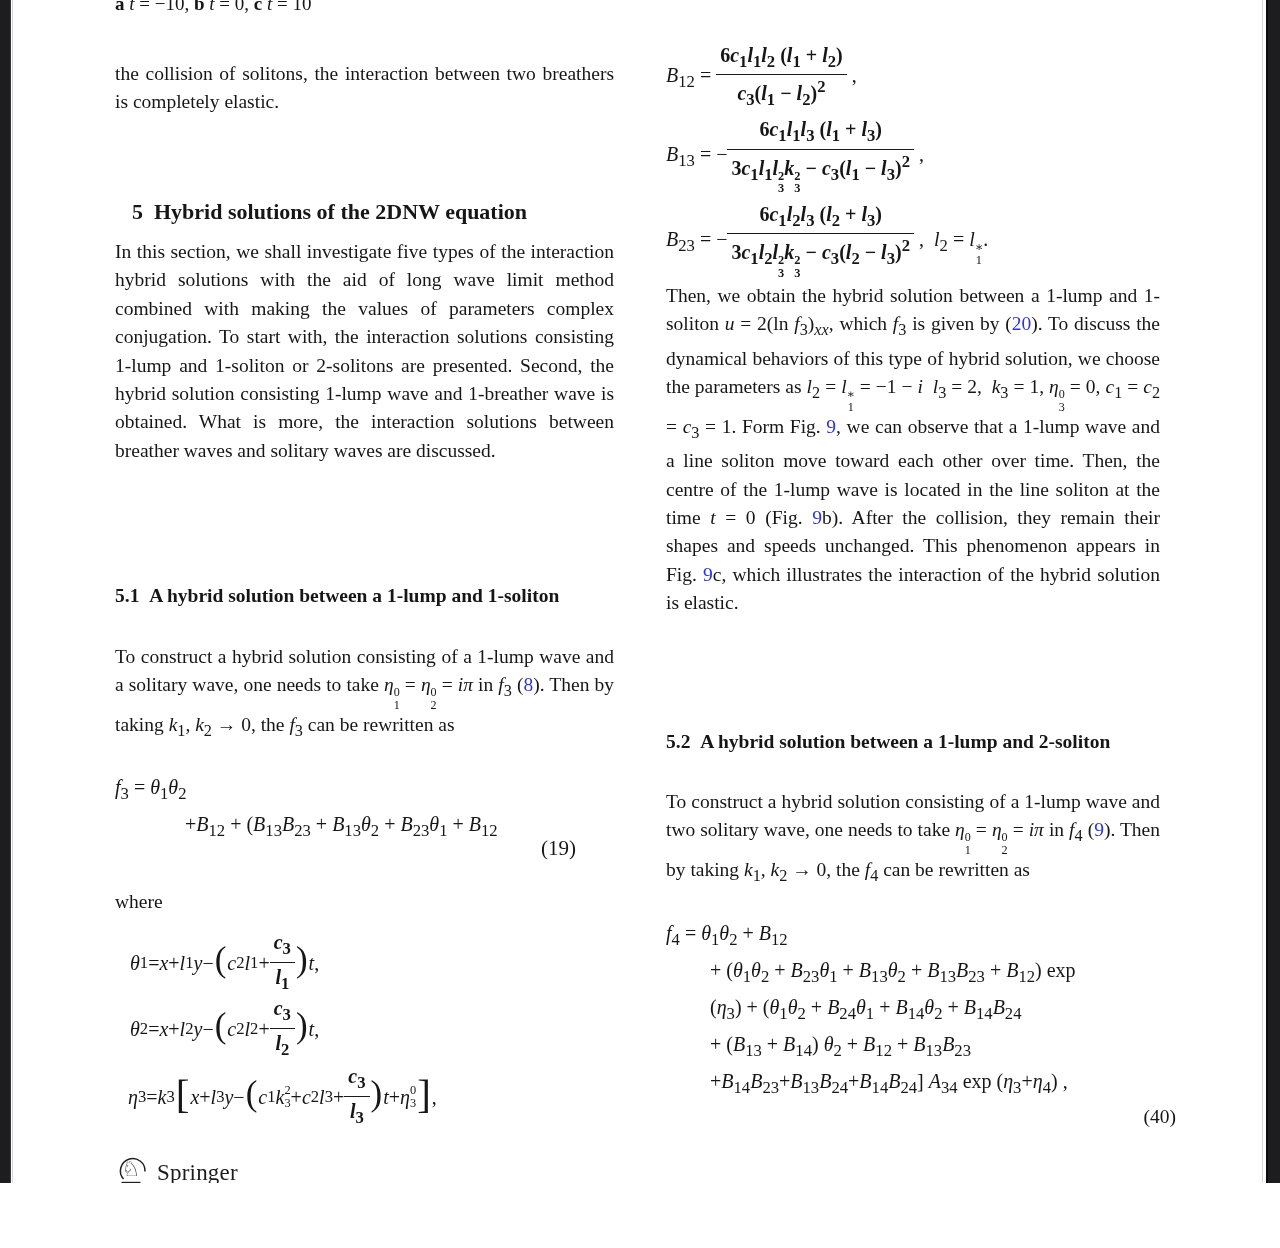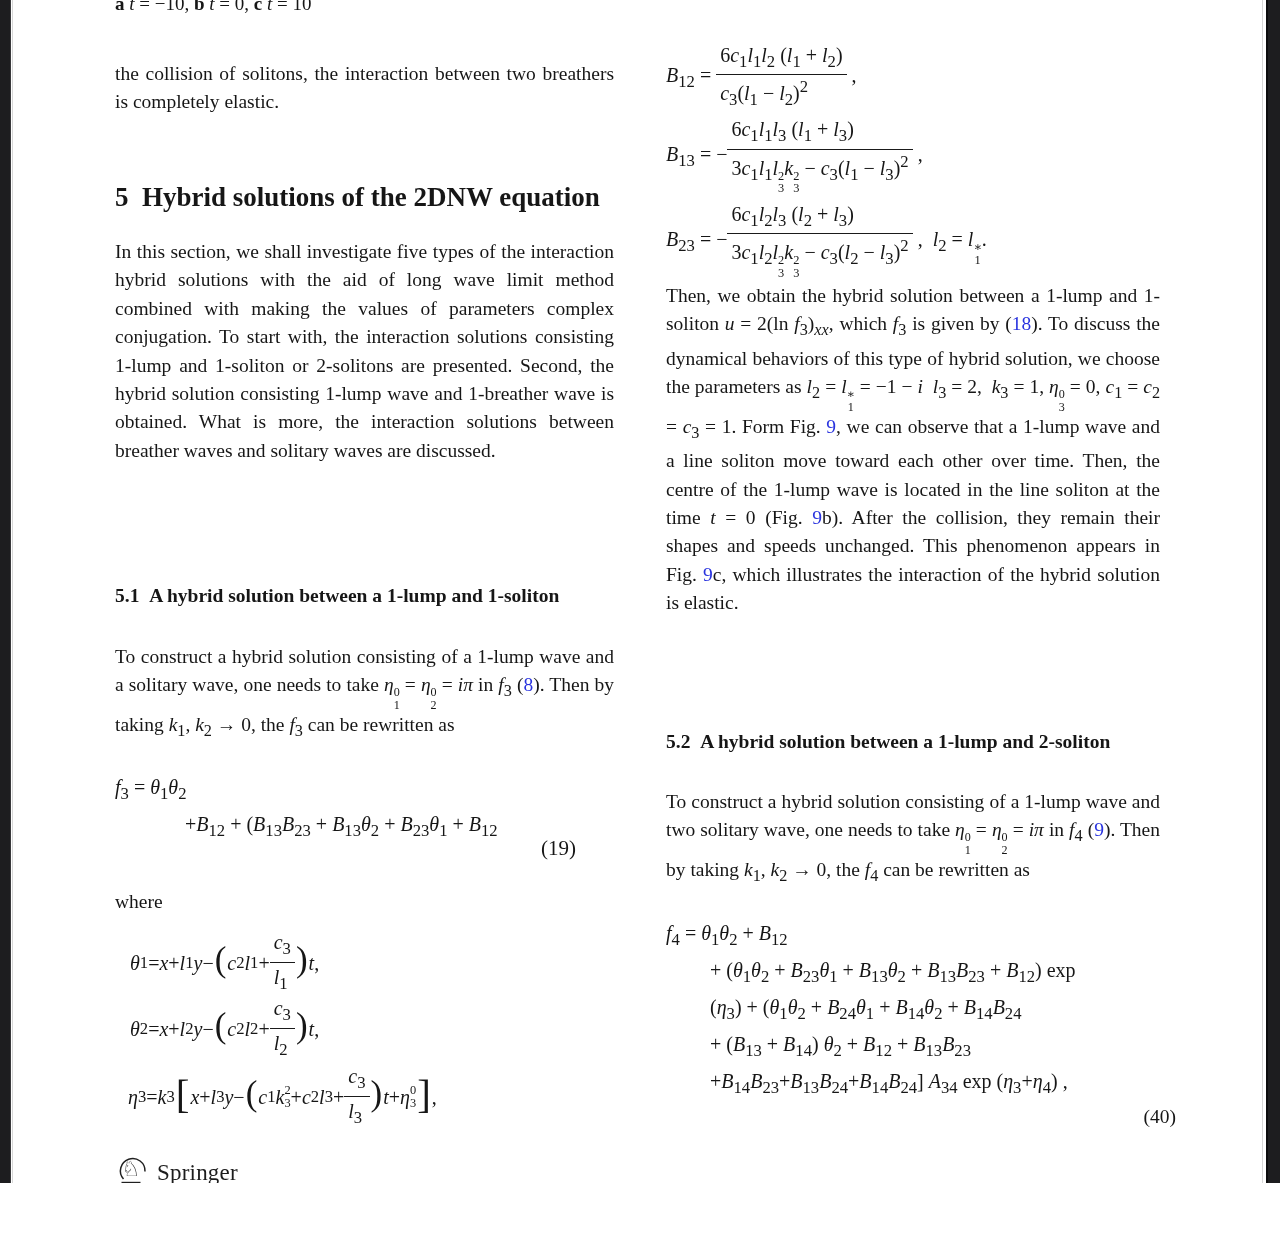--- a/index.html
+++ b/index.html
@@ -15,31 +15,31 @@
   .hl-left  { left:12px; }
   .hl-right { left:1262px; }
 
   .col { position:absolute; top:0; height:100%; }
   #col-left  { left:115px; width:499px; }
   #col-right { left:666px; width:494px; }
   .blk { position:absolute; left:0; right:0; }
 
   .cap { font-size:19px; white-space:nowrap; }
   .body-text { font-size:19.5px; line-height:28.4px; text-align:justify; }
-  .h5  { font-size:27px; font-weight:bold; margin:0; white-space:nowrap; }
+  .h5  { font-size:22px; font-weight:bold; margin:17px; white-space:nowrap; }
   .hsub { font-size:19.5px; font-weight:bold; margin:0; white-space:nowrap; }
 
   .eq { font-size:20px; }
   .eqline { line-height:31px; white-space:nowrap; }
   .ind70 { padding-left:70px; }
   .ind44 { padding-left:44px; }
   .eqnum { position:absolute; font-size:21px; }
   .eqnum-line { text-align:right; margin-right:-16px; margin-top:3px; font-size:19.5px; }
 
-  .frac { display:inline-block; vertical-align:middle; text-align:left; line-height:1.22; position:relative; top:-1px; }
+  .frac { display:inline-block; vertical-align:middle; text-align:center; line-height:1.22; position:relative; top:-1px;font-weight:bold; }
   .frac > .fn { display:block; padding:0 4px 2px; }
   .frac > .fd { display:block; border-top:1.5px solid #1a1a1a; padding:2px 4px 0; }
 
   .stk { display:inline-flex; flex-direction:column; align-items:center; font-size:0.62em; line-height:1.02; vertical-align:-0.42em; font-style:normal; }
   .stk > span { display:block; }
 
   .big  { font-size:1.75em; font-weight:300; vertical-align:middle; position:relative; top:-0.08em; padding:0 1px; }
   .bigb { font-size:2.05em; font-weight:300; vertical-align:middle; position:relative; top:-0.08em; padding:0 1px; }
 
   .beq { margin-bottom:7px; white-space:nowrap; }
@@ -136,21 +136,21 @@
                 <span>3</span>
               </span><i>k</i><span class="stk">
                 <span>2</span>
                 <span>3</span>
               </span> − <i>c</i><sub>3</sub>(<i>l</i><sub>2</sub> − <i>l</i><sub>3</sub>)<sup>2</sup></span></span> , <i>l</i><sub>2</sub> = <i>l</i><span class="stk">
             <span>∗</span>
             <span>1</span>
           </span>.</div>
     </div>
 
-    <div class="blk body-text" style="top:282px">Then, we obtain the hybrid solution between a 1-lump and 1-soliton <i>u</i> = 2(ln <i>f</i><sub>3</sub>)<sub><i>xx</i></sub>, which <i>f</i><sub>3</sub> is given by (<a class="lnk">18</a>). To discuss the dynamical behaviors of this type of hybrid solution, we choose the parameters as <i>l</i><sub>2</sub> = <i>l</i><span class="stk">
+    <div class="blk body-text" style="top:282px">Then, we obtain the hybrid solution between a 1-lump and 1-soliton <i>u</i> = 2(ln <i>f</i><sub>3</sub>)<sub><i>xx</i></sub>, which <i>f</i><sub>3</sub> is given by (<a class="lnk">20</a>). To discuss the dynamical behaviors of this type of hybrid solution, we choose the parameters as <i>l</i><sub>2</sub> = <i>l</i><span class="stk">
           <span>∗</span>
           <span>1</span>
         </span> = −1 − <i>i</i> <i>l</i><sub>3</sub> = 2, <i>k</i><sub>3</sub> = 1, <i>η</i><span class="stk">
           <span>0</span>
           <span>3</span>
         </span> = 0, <i>c</i><sub>1</sub> = <i>c</i><sub>2</sub> = <i>c</i><sub>3</sub> = 1. Form Fig. <a class="lnk">9</a>, we can observe that a 1-lump wave and a line soliton move toward each other over time. Then, the centre of the 1-lump wave is located in the line soliton at the time <i>t</i> = 0 (Fig. <a class="lnk">9</a>b). After the collision, they remain their shapes and speeds unchanged. This phenomenon appears in Fig. <a class="lnk">9</a>c, which illustrates the interaction of the hybrid solution is elastic.</div>
 
     <h3 class="blk hsub" style="top:731px">5.2 A hybrid solution between a 1-lump and 2-soliton</h3>
 
     <div class="blk body-text" style="top:788px">To construct a hybrid solution consisting of a 1-lump wave and two solitary wave, one needs to take <i>η</i><span class="stk">

